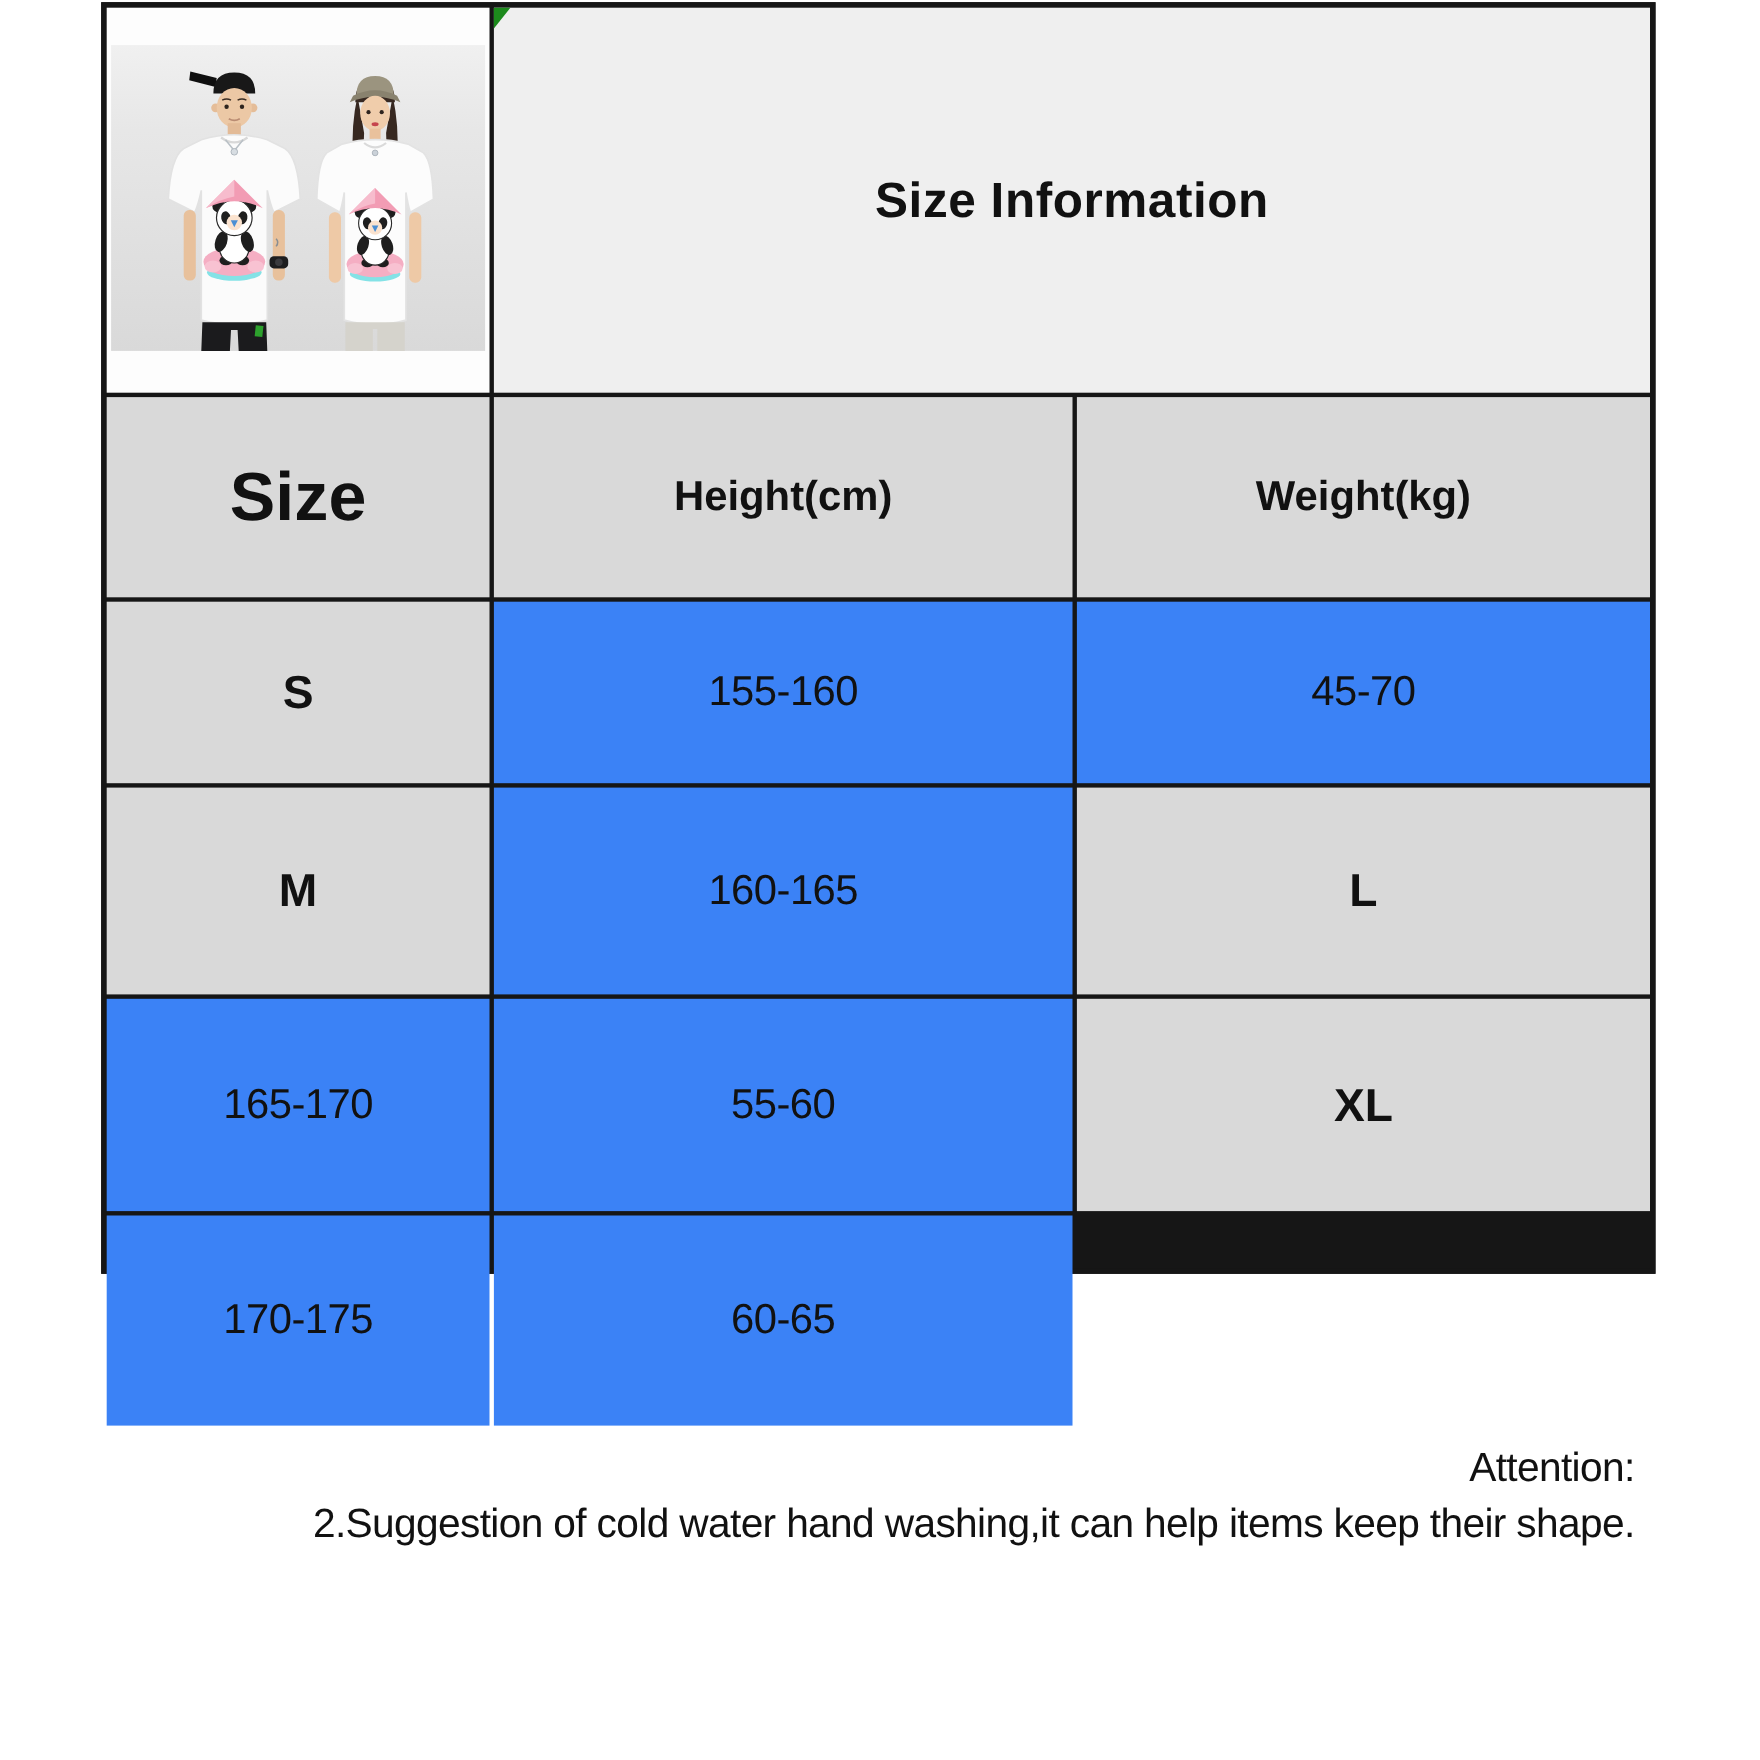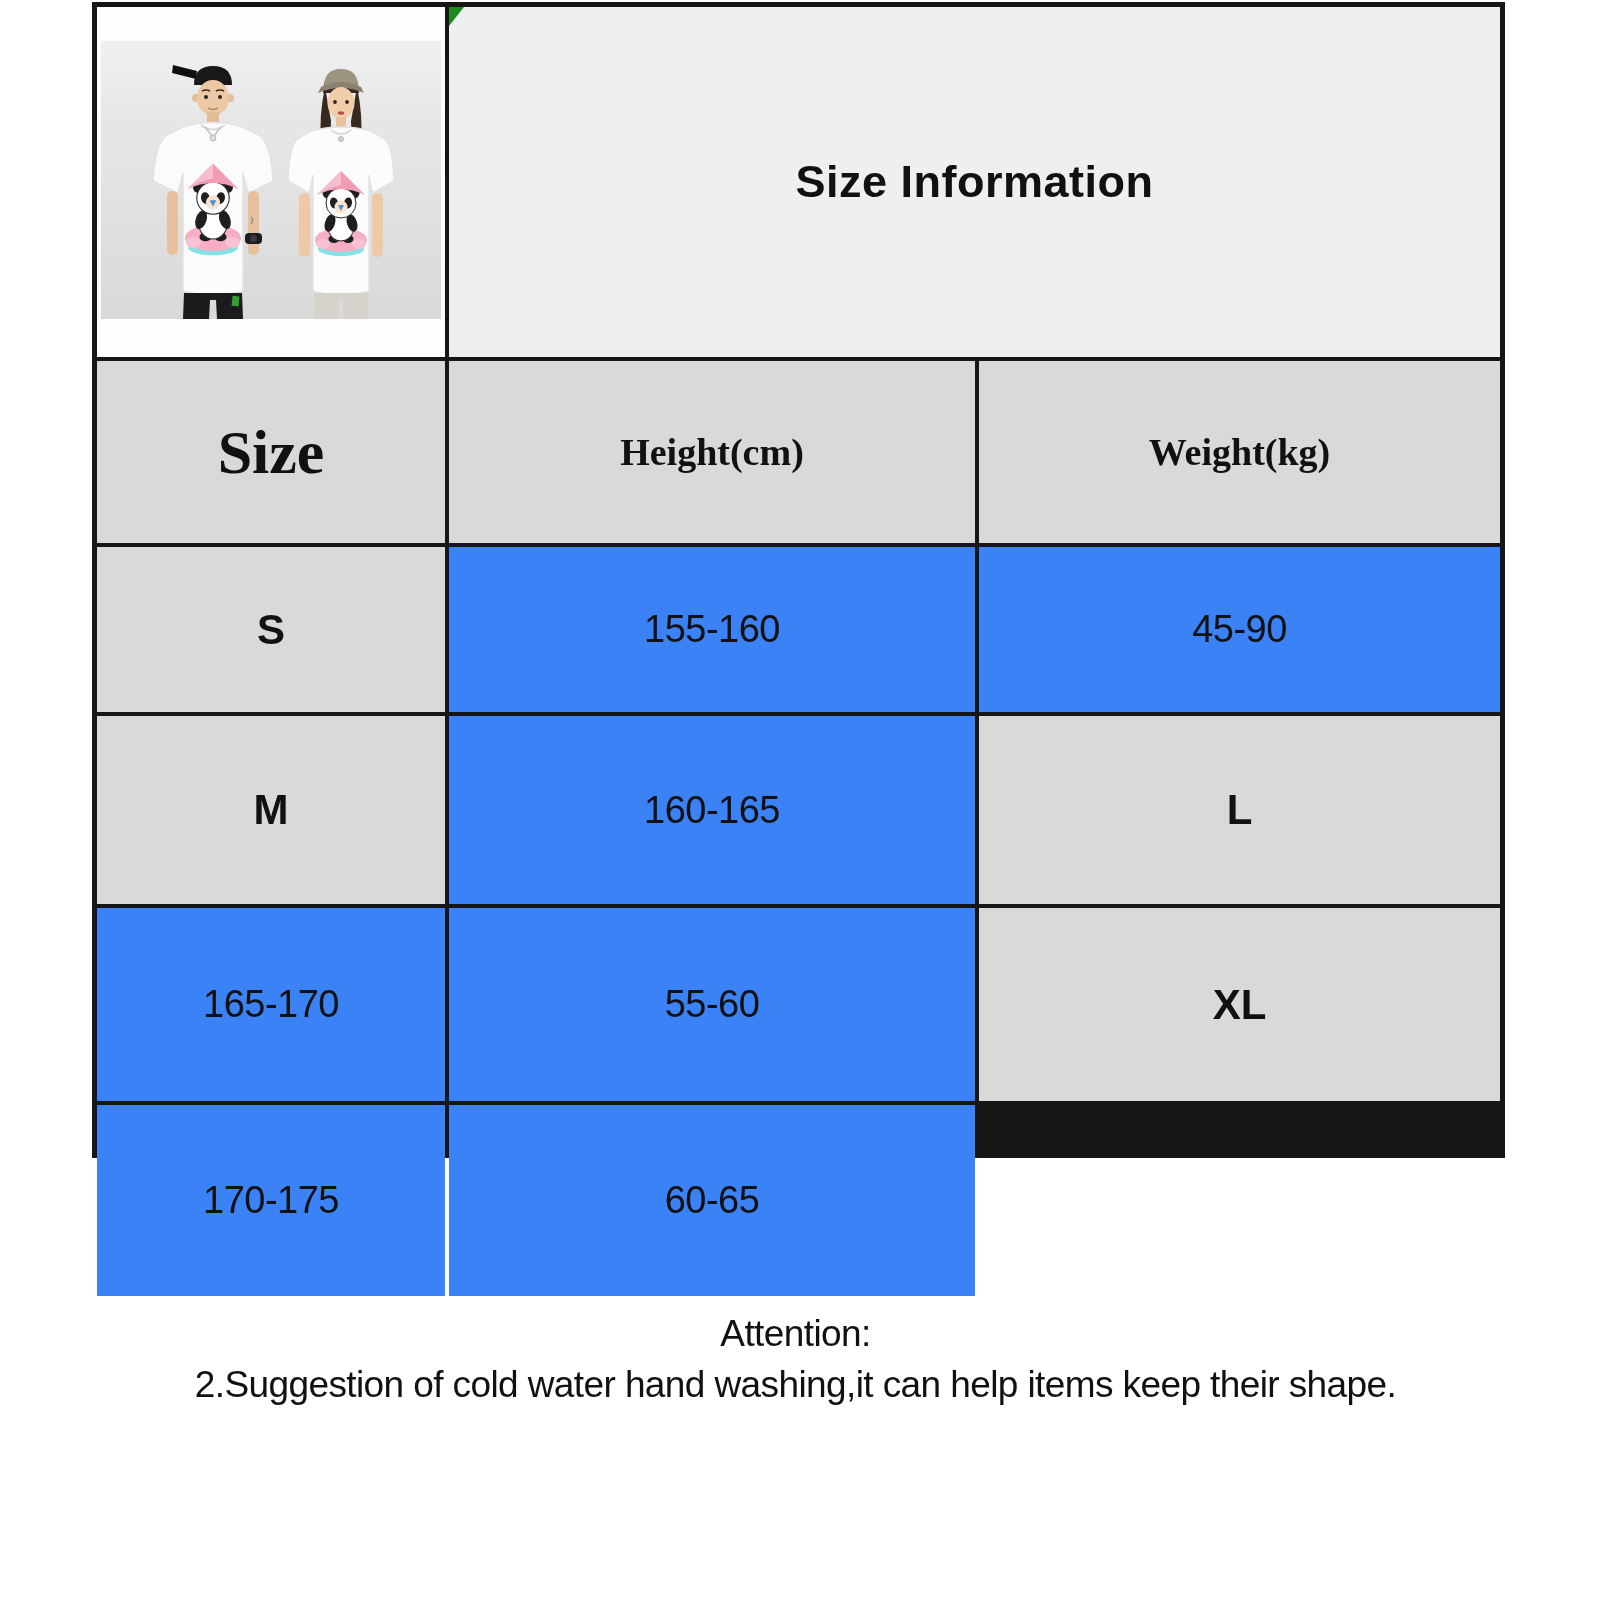--- a/index.html
+++ b/index.html
@@ -23,30 +23,30 @@
     position:absolute; left:4px; top:34px; width:340px; height:278px;
     background:linear-gradient(180deg,#f0f0f0 0%,#e7e7e7 28%,#d9d9d9 100%);
     overflow:hidden;
   }
 
   .title-cell { grid-column:2 / 4; background:#efefef; position:relative;
     font-size:45px; font-weight:bold; letter-spacing:0.5px; }
   .corner-marker { position:absolute; top:0; left:0; width:0; height:0;
     border-top:19px solid #1c8a1c; border-right:15px solid transparent; }
 
-  .col-header { background:#d9d9d9; font-weight:bold; font-size:38px;font-family:Liberation Serif, serif; }
+  .col-header { background:#d9d9d9; font-weight:bold; font-size:38px; }
   .col-header.size-h { font-size:62px; }
 
   .size-cell { background:#d9d9d9; font-weight:bold; font-size:42px; }
   .data-cell { background:#3b82f6; font-size:38px; letter-spacing:-0.5px; }
 
   .attention-cell {
     grid-column:1 / 4; background:#ffffff; display:block;
     padding:8px 14px 0 8px; font-size:37px; letter-spacing:-0.6px;
-    line-height:1.38; text-align:center;
+    line-height:1.38; text-align:right;
   }
 </style>
 </head>
 <body>
 
 <div class="canvas">
   <div class="size-table">
 
     <div class="cell photo-cell">
       <div class="photo-frame">
@@ -128,21 +128,21 @@
       <span class="corner-marker"></span>
       <span>Size Information</span>
     </div>
 
     <div class="cell col-header size-h">Size</div>
     <div class="cell col-header">Height(cm)</div>
     <div class="cell col-header">Weight(kg)</div>
 
     <div class="cell size-cell">S</div>
     <div class="cell data-cell">155-160</div>
-    <div class="cell data-cell">45-90</div>
+    <div class="cell data-cell">45-70</div>
 
     <div class="cell size-cell">M</div>
     <div class="cell data-cell">160-165</div>
 
     <div class="cell size-cell">L</div>
     <div class="cell data-cell">165-170</div>
     <div class="cell data-cell">55-60</div>
 
     <div class="cell size-cell">XL</div>
     <div class="cell data-cell">170-175</div>

